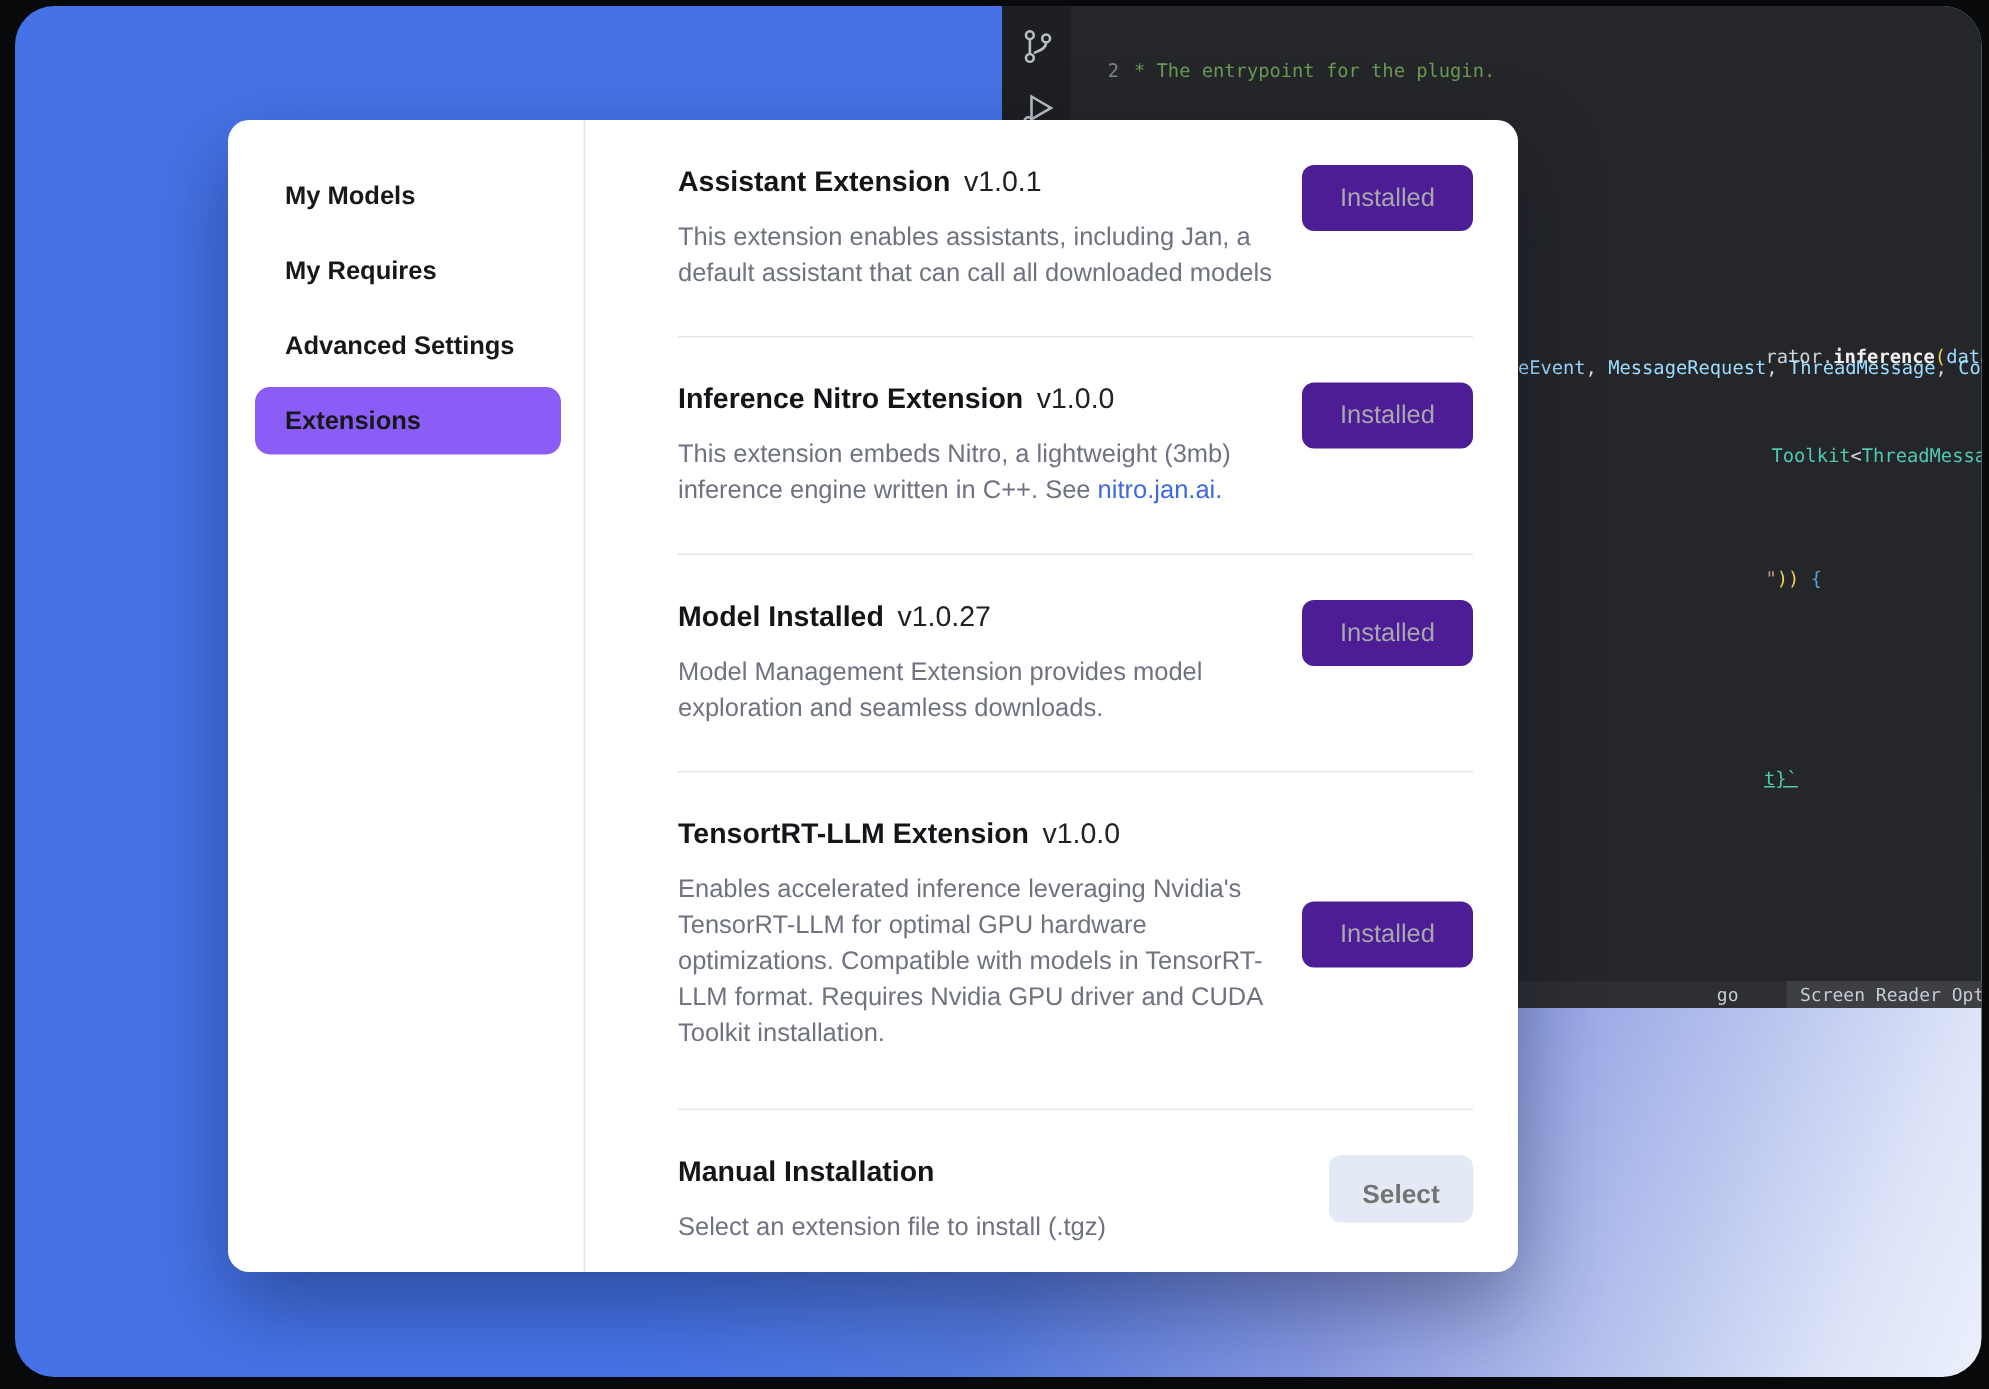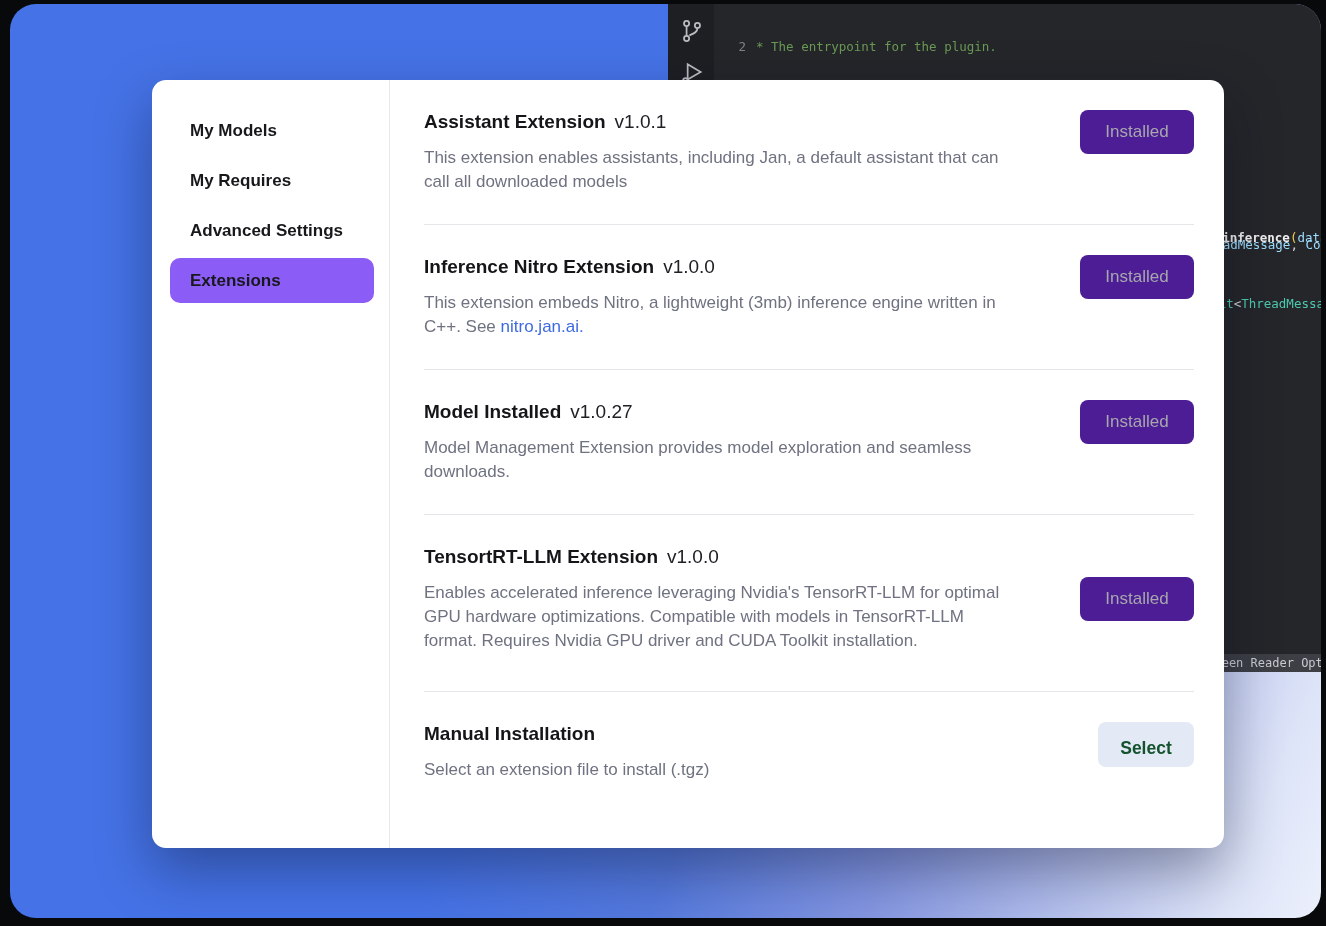--- a/index.html
+++ b/index.html
@@ -31,40 +31,40 @@
   .blu{color:#569cd6;}
   .frag{position:absolute;white-space:pre;}
   .frag.u{text-decoration:underline;}
   .statusbar{position:absolute;left:0;right:0;top:650px;height:18px;background:#2e2f33;
              color:#c8cbd2;font-size:12px;line-height:18px;}
   .sb-mode{position:absolute;right:162px;top:0;}
   .sb-seg{position:absolute;right:0;top:0;width:130px;background:#3d3f45;padding-left:9px;
           overflow:hidden;white-space:nowrap;}
 
   
-  .card{position:absolute;left:142px;top:76px;width:1072px;height:768px;background:#ffffff;
+  .card{position:absolute;left:142px;top:76px;width:860px;height:768px;background:#ffffff;
         border-radius:14px;box-shadow:0 22px 55px rgba(8,12,35,.38);display:flex;overflow:hidden;}
   .sidebar{width:238px;flex:0 0 238px;border-right:1px solid #e9e9ec;padding-top:28px;}
   .side-item{height:45px;margin:0 15px 5px 18px;border-radius:10px;display:flex;align-items:center;
              padding-left:20px;font-size:17px;font-weight:700;color:#17181b;cursor:pointer;}
   .side-item.active{background:#8b5cf6;}
   .content{flex:1;padding:0 30px 0 34px;}
   .section{display:flex;align-items:flex-start;border-bottom:1px solid #e6e6ea;
-           padding:30px 0 30px 0;}
+           padding:30px 0 30px 0;margin-left:28px;}
   .section.last{border-bottom:none;padding-bottom:22px;}
   .sec-text{flex:1;padding-right:18px;}
   .sec-head{font-size:19px;line-height:23px;color:#141519;}
   .sec-title{font-weight:700;}
   .sec-version{font-weight:400;margin-left:9px;color:#202127;}
   .sec-desc{margin-top:13px;font-size:17px;line-height:24px;color:#6f7280;max-width:578px;}
   .sec-desc a{color:#3e6ae1;text-decoration:none;cursor:pointer;}
   .btn{border:none;border-radius:8px;font-family:inherit;cursor:default;}
   .btn-installed{min-width:114px;height:44px;background:#4c1d95;color:#a7a7ad;
                  font-size:17px;font-weight:500;padding:0 20px;}
-  .btn-select{min-width:96px;height:45px;background:#e4e9f6;color:#14532d;
+  .btn-select{min-width:96px;height:45px;background:#e4e9f6;color:#737373;
               font-size:17.5px;font-weight:700;padding:16px 22px;cursor:pointer;}
   .sec4-pad{padding-bottom:38px;align-items:center;}
 </style>
 </head>
 <body>
 
 <div class="stage">
   <div class="frame">
 
     <div class="editor">

